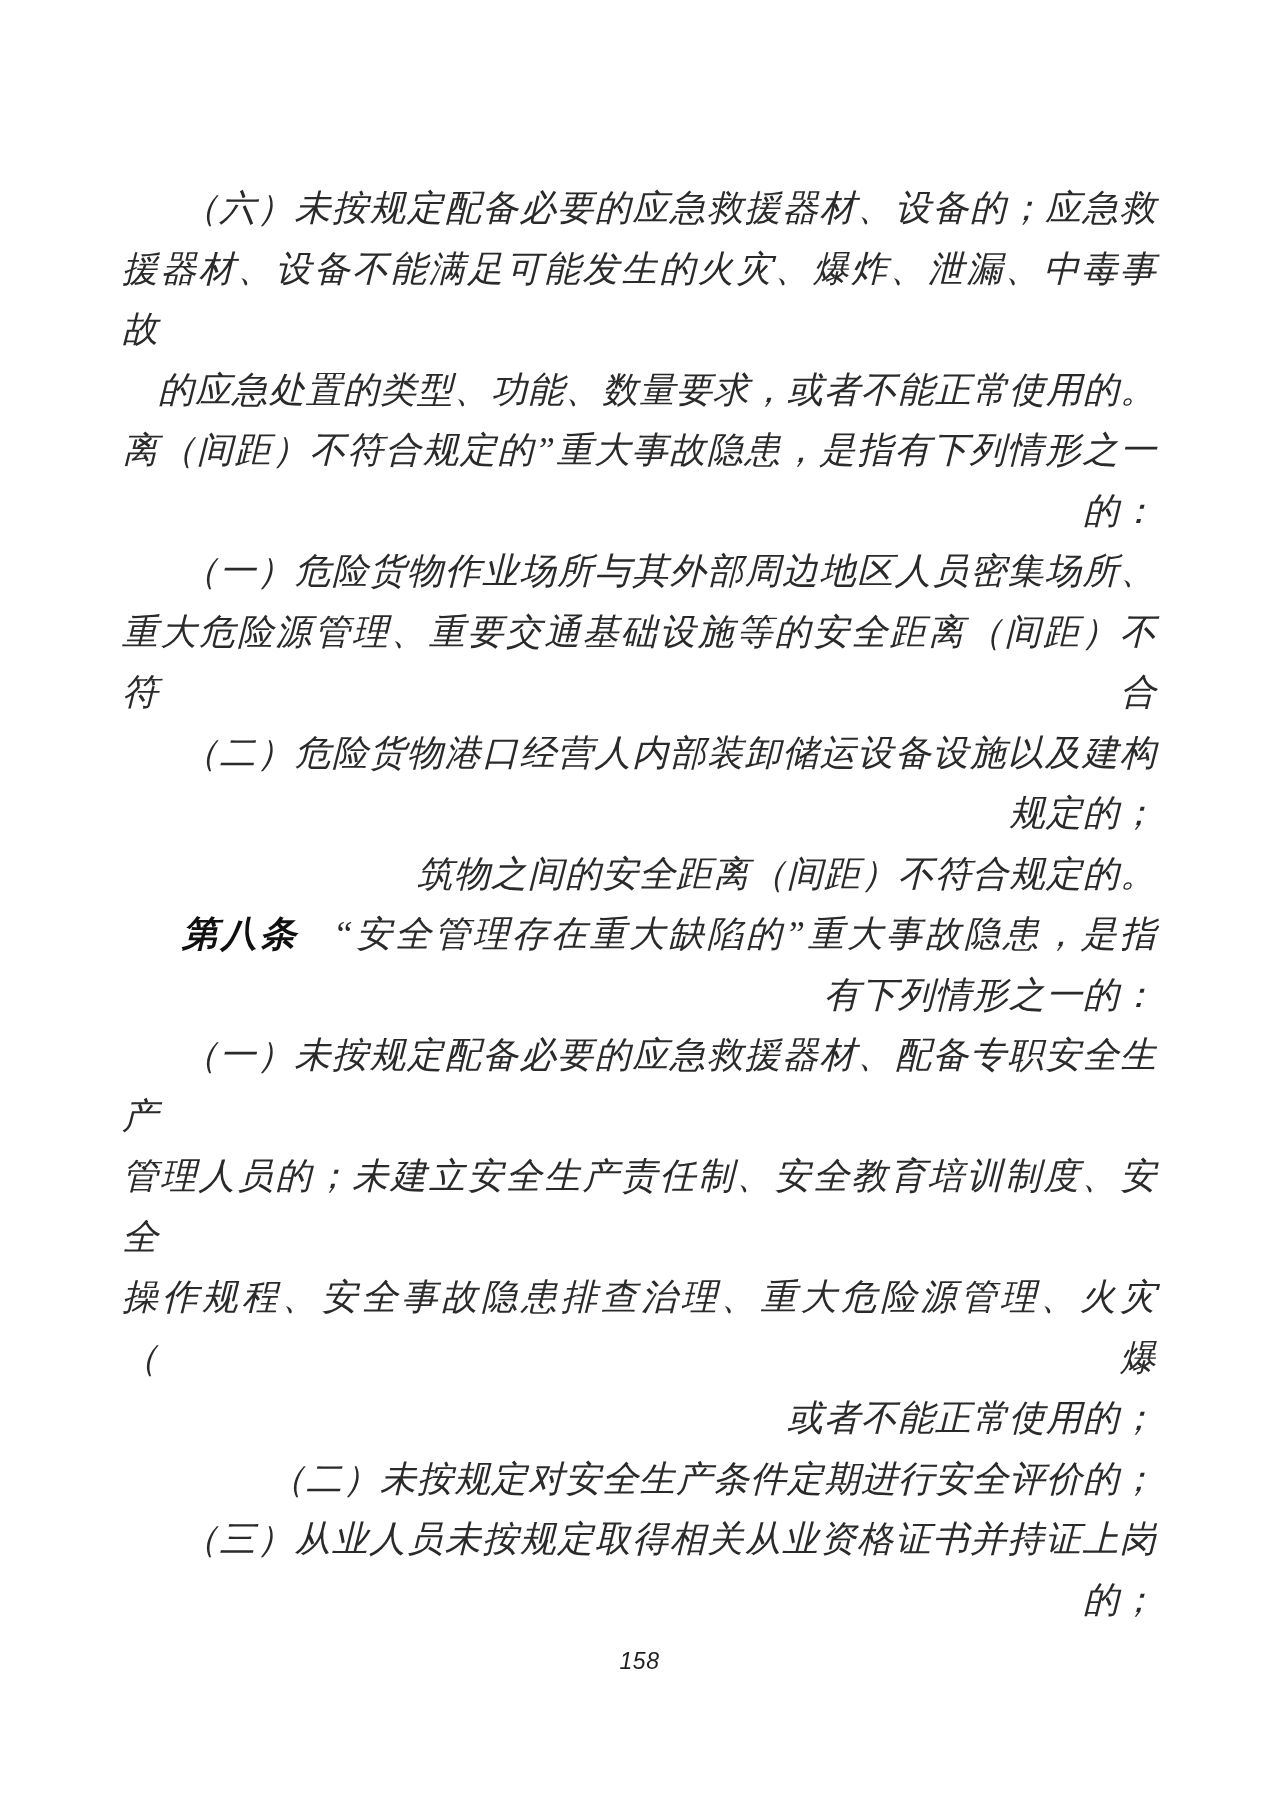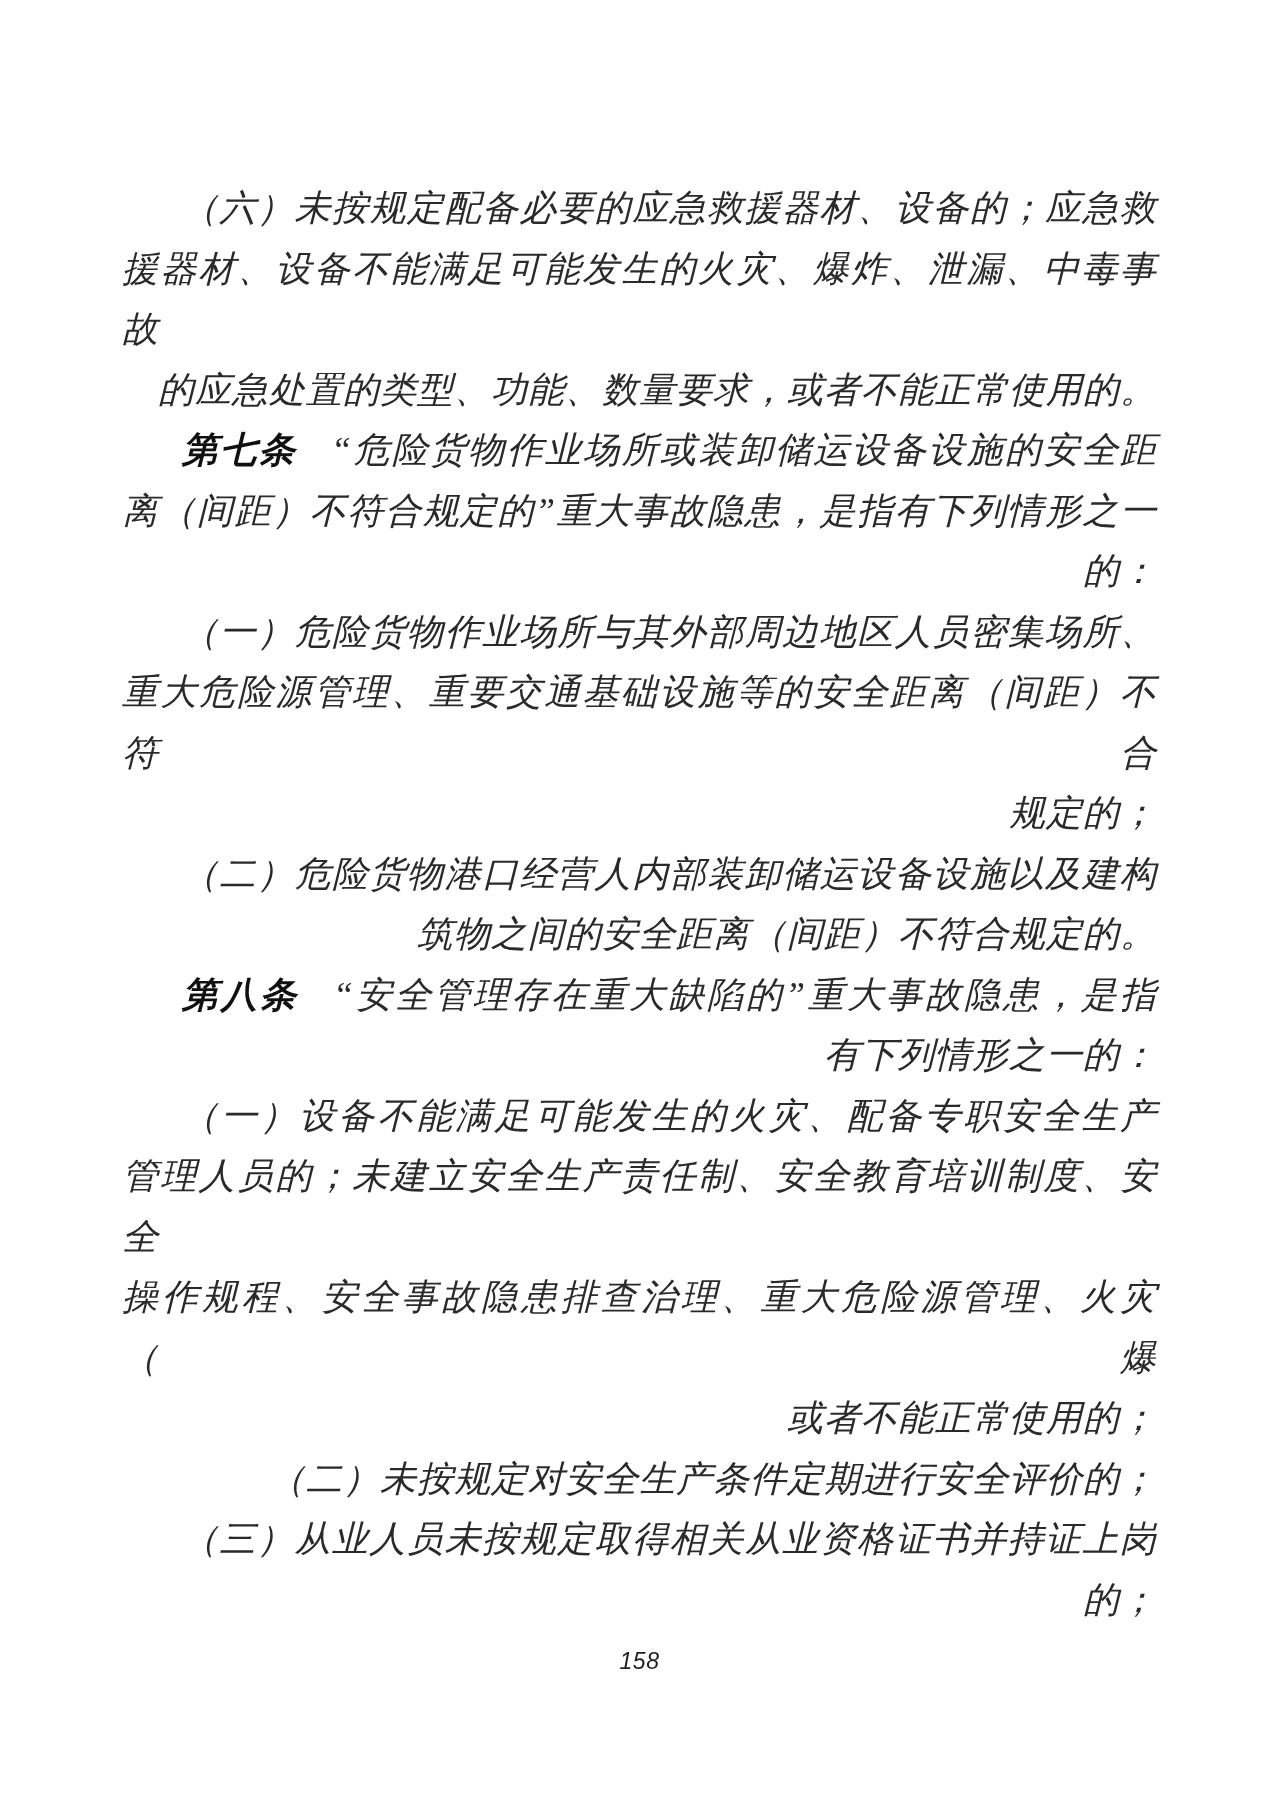--- a/index.html
+++ b/index.html
@@ -59,35 +59,34 @@
 </head>
 <body>
 
 <div class="page">
   <div class="doc-body">
 
     <div class="line indent full">（六）未按规定配备必要的应急救援器材、设备的；应急救</div>
     <div class="line full">援器材、设备不能满足可能发生的火灾、爆炸、泄漏、中毒事故</div>
     <div class="line">的应急处置的类型、功能、数量要求，或者不能正常使用的。</div>
 
-    <div class="line indent full"><span class="art">第七条</span><span>“危险货物作业场所或装卸储运设备设施的安全距</span></div>
     <div class="line full">离（间距）不符合规定的”重大事故隐患，是指有下列情形之一</div>
     <div class="line">的：</div>
 
     <div class="line indent full">（一）危险货物作业场所与其外部周边地区人员密集场所、</div>
     <div class="line full">重大危险源管理、重要交通基础设施等的安全距离（间距）不符合</div>
+    <div class="line indent full">（二）危险货物港口经营人内部装卸储运设备设施以及建构</div>
+
     <div class="line">规定的；</div>
-
-    <div class="line indent full">（二）危险货物港口经营人内部装卸储运设备设施以及建构</div>
     <div class="line">筑物之间的安全距离（间距）不符合规定的。</div>
 
     <div class="line indent full"><span class="art">第八条</span><span>“安全管理存在重大缺陷的”重大事故隐患，是指</span></div>
     <div class="line">有下列情形之一的：</div>
 
-    <div class="line indent full">（一）设备不能满足可能发生的火灾、配备专职安全生产</div>
+    <div class="line indent full">（一）未按规定配备必要的应急救援器材、配备专职安全生产</div>
     <div class="line full">管理人员的；未建立安全生产责任制、安全教育培训制度、安全</div>
     <div class="line full">操作规程、安全事故隐患排查治理、重大危险源管理、火灾（爆</div>
     <div class="line">或者不能正常使用的；</div>
 
     <div class="line indent">（二）未按规定对安全生产条件定期进行安全评价的；</div>
 
     <div class="line indent full">（三）从业人员未按规定取得相关从业资格证书并持证上岗</div>
     <div class="line">的；</div>
 
   </div>

